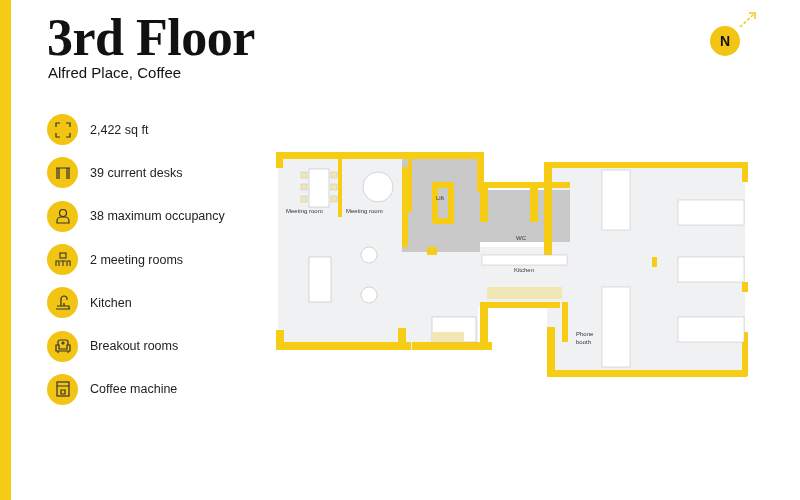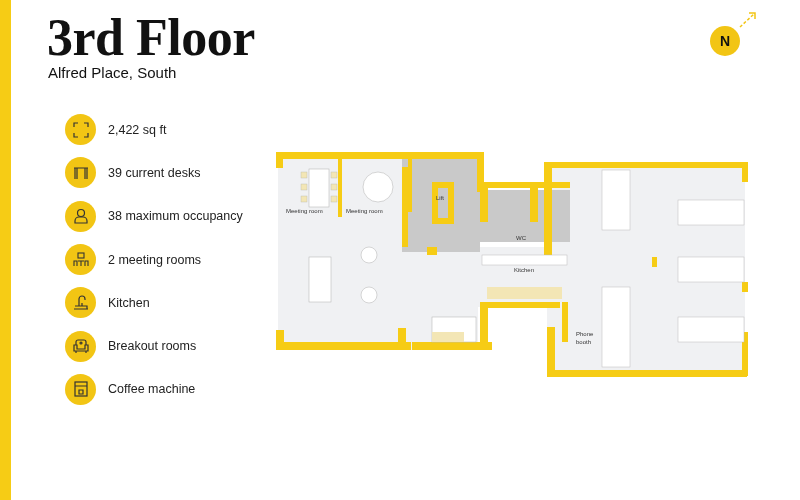--- a/index.html
+++ b/index.html
@@ -1,35 +1,35 @@
 <!DOCTYPE html>
 <html><head>
 <meta charset="utf-8">
 <style>
   html,body{margin:0;padding:0;}
   body{width:800px;height:500px;background:#fff;position:relative;overflow:hidden;font-family:"Liberation Sans",sans-serif;color:#111;}
   .sidebar-bar{position:absolute;left:0;top:0;width:11px;height:500px;background:#f6cc15;}
   .title{position:absolute;left:47px;top:8px;font-size:52px;font-weight:bold;letter-spacing:-0.5px;font-family:Liberation Serif, serif;}
   .subtitle{position:absolute;left:48px;top:64px;font-size:15px;}
-  .features{position:absolute;left:65px;top:108px;}
+  .features{position:absolute;left:47px;top:108px;}
   .feature{display:flex;align-items:center;height:43.3px;}
   .f-icon{width:31px;height:31px;border-radius:50%;background:#f2c514;display:flex;align-items:center;justify-content:center;margin-right:12px;}
   .f-icon svg{width:18px;height:18px;}
   .f-label{font-size:12.5px;color:#222;}
   .north{position:absolute;left:710px;top:26px;width:30px;height:30px;border-radius:50%;background:#f2c514;font-weight:bold;font-size:14px;display:flex;align-items:center;justify-content:center;}
   .arrow{position:absolute;left:738px;top:10px;}
   .plan{position:absolute;left:272px;top:152px;}
 </style>
 </head>
 <body>
 
 <div class="sidebar-bar"></div>
 
 <div class="title">3rd Floor</div>
-<div class="subtitle">Alfred Place, South</div>
+<div class="subtitle">Alfred Place, Coffee</div>
 
 <div class="features">
   <div class="feature">
     <div class="f-icon">
       <svg viewBox="0 0 18 18" fill="none" stroke="#333" stroke-width="1.2">
           <path d="M2 6V2h4M12 2h4v4M16 12v4h-4M6 16H2v-4"></path>
         </svg>
     </div>
     <span class="f-label">2,422 sq ft</span>
   </div>

